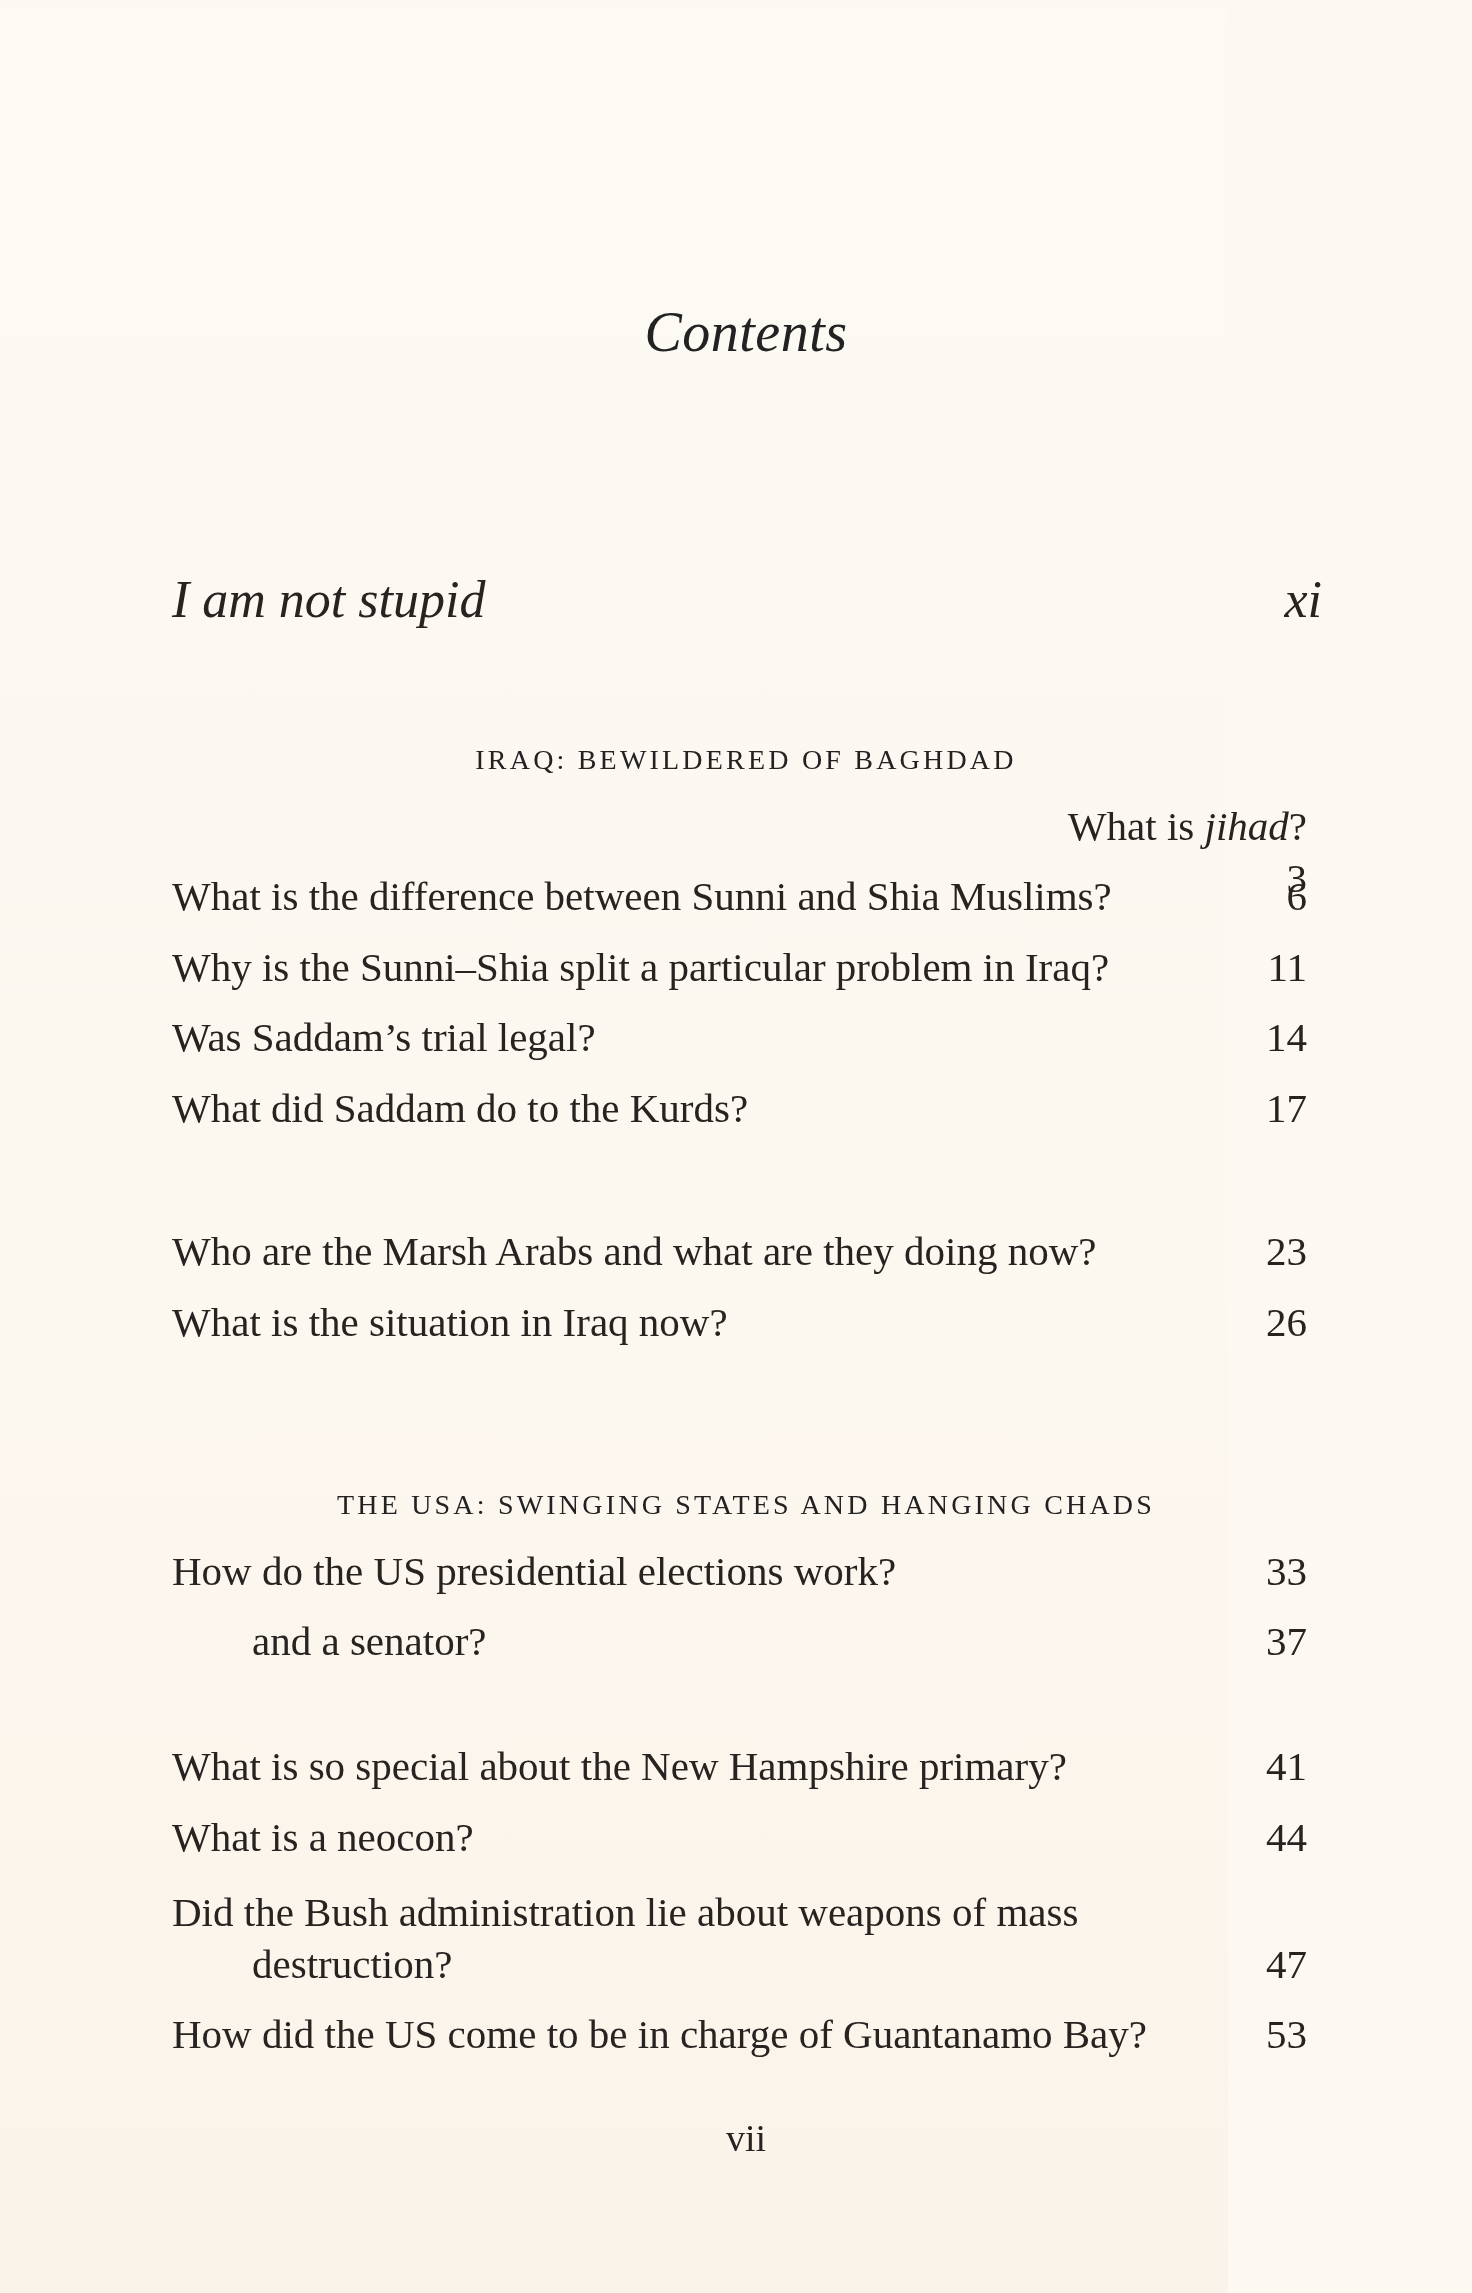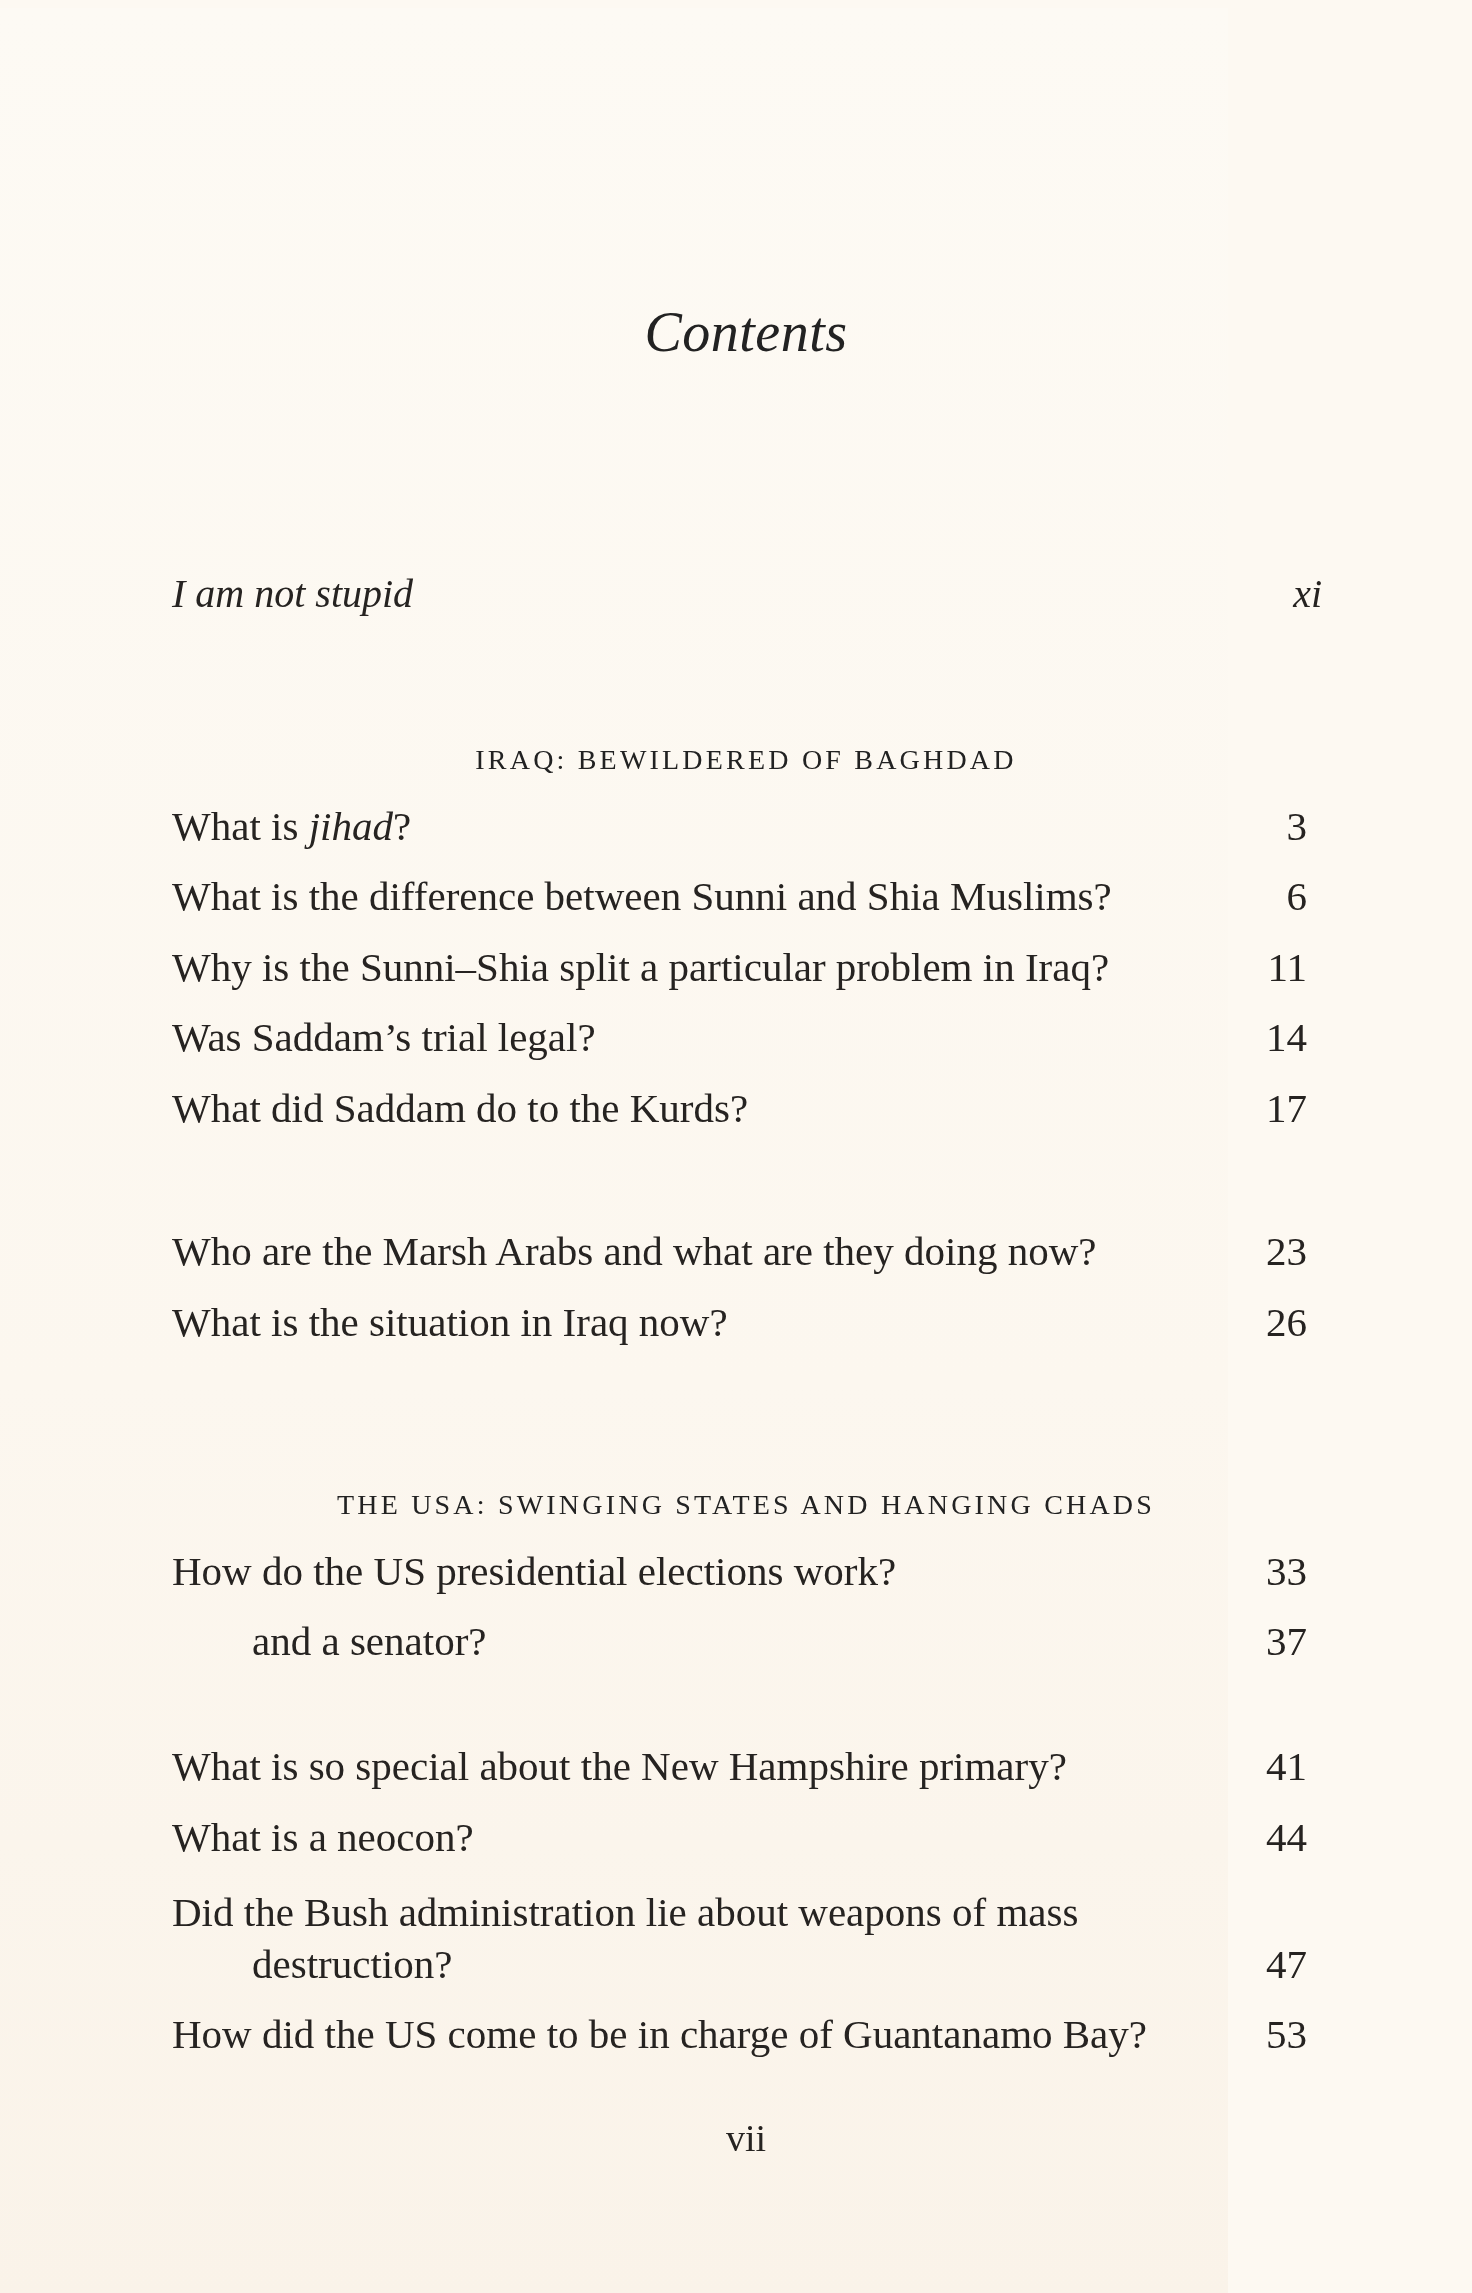--- a/index.html
+++ b/index.html
@@ -32,21 +32,21 @@
     font-size: 56px;
     letter-spacing: 0.5px;
     color: #222;
   }
   .intro {
     position: absolute;
     top: 562px;
     left: 172px;
     width: 1150px;
     font-style: italic;
-    font-size: 40px;
+    font-size: 52px;
     display: flex;
     justify-content: space-between;
   }
   .section-heading {
     position: absolute;
     left: 0;
     width: 1492px;
     text-align: center;
     font-size: 28px;
     letter-spacing: 3.2px;
@@ -87,21 +87,21 @@
 
   <div class="title">Contents</div>
 
   <div class="intro">
     <span>I am not stupid</span>
     <span>xi</span>
   </div>
 
   <div class="section-heading" style="top:736px;">Iraq: Bewildered of Baghdad</div>
 
-  <div class="entry" style="top:792px;">
+  <div class="entry" style="top:792px;flex-direction:column;">
     <span class="q"><span>What is </span><em>jihad</em><span>?</span></span>
     <span class="pg">3</span>
   </div>
 
   <div class="entry" style="top:862px;">
     <span class="q">What is the difference between Sunni and Shia Muslims?</span>
     <span class="pg">6</span>
   </div>
 
   <div class="entry" style="top:933px;">

